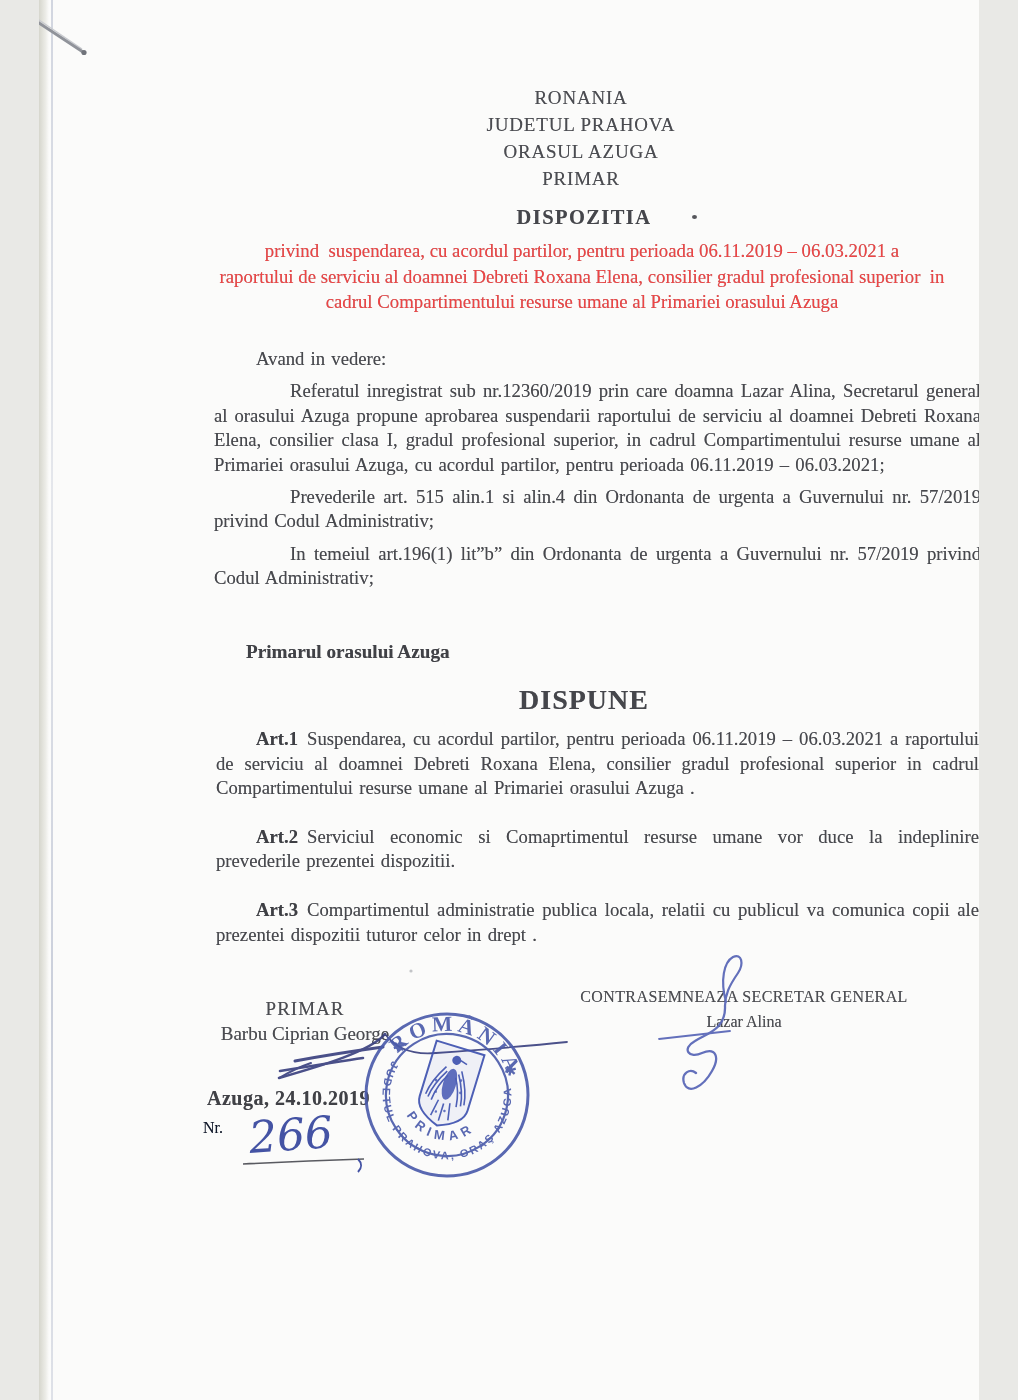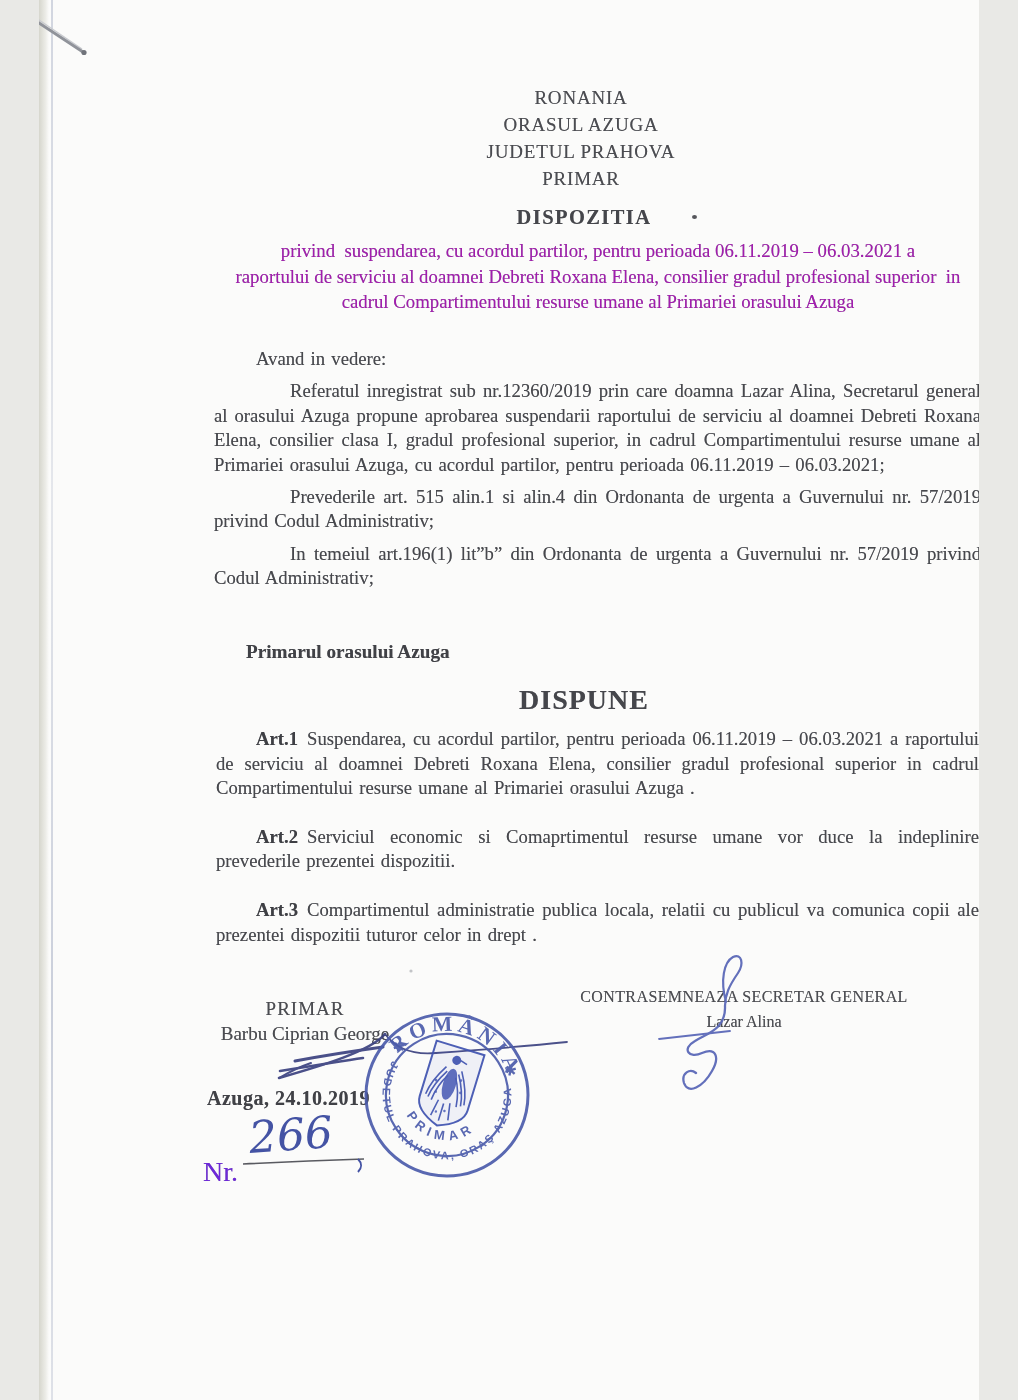--- a/index.html
+++ b/index.html
@@ -11,58 +11,58 @@
   .edge-strip{position:absolute;left:0;top:0;width:10px;height:100%;
     background:linear-gradient(90deg,#d6d6cd,#ecece7 65%,rgba(255,255,255,0));}
   .edge-line{position:absolute;left:12px;top:0;width:2px;height:100%;
     background:linear-gradient(180deg,rgba(148,158,184,.40),rgba(148,158,184,.22) 35%,rgba(148,158,184,.48) 72%,rgba(148,158,184,.28));}
   .header{position:absolute;top:84px;left:192px;width:700px;text-align:center;
     font-size:19px;line-height:27px;letter-spacing:.8px;color:#4b4c51;}
   .header div{white-space:pre;}
   .doc-title{position:absolute;top:206px;left:150px;width:790px;text-align:center;
     font-weight:bold;font-size:20.5px;letter-spacing:1.4px;color:#45464b;}
   .ink-dot{position:absolute;left:653px;top:215px;width:5px;height:4px;border-radius:50%;background:#55565b;}
-  .subtitle{position:absolute;top:238px;left:164px;width:790px;text-align:center;
-    font-size:18.8px;line-height:25.5px;color:#a21caf;}
+  .subtitle{position:absolute;top:238px;left:148px;width:790px;text-align:center;
+    font-size:18.8px;line-height:25.5px;color:#ef4444;}
   .subtitle p{margin:0;white-space:pre-wrap;}
   .preamble{position:absolute;top:347px;left:167px;width:783px;
     font-size:18.7px;line-height:24.4px;text-align:justify;word-spacing:1.5px;}
   .preamble .intro{margin:0 0 8px 50px;text-align:left;}
   .preamble p.par{margin:8px;text-indent:76px;}
   .issuer{position:absolute;top:641px;left:207px;font-weight:bold;font-size:19.2px;color:#404146;}
   .dispune{position:absolute;top:684px;left:150px;width:790px;text-align:center;
     font-weight:bold;font-size:28px;letter-spacing:1px;color:#45464b;}
   .articles{position:absolute;top:727px;left:167px;width:783px;
     font-size:18.7px;line-height:24.6px;text-align:justify;word-spacing:1.5px;}
   .articles p{margin:0 10px 24px;text-indent:40px;}
   .articles b{margin-right:9px;color:#3e3f44;}
   .sig-left{position:absolute;top:996px;left:150px;width:232px;text-align:center;
     font-size:19px;line-height:25px;color:#4b4c51;}
   .sig-left .sig-title{letter-spacing:1px;}
   .sig-right{position:absolute;top:984px;left:505px;width:400px;text-align:center;
     font-size:16px;line-height:25px;color:#4b4c51;}
   .sig-right .sig-title{white-space:nowrap;letter-spacing:.4px;}
   .place-date{position:absolute;top:1087px;left:168px;font-weight:bold;font-size:20px;
     letter-spacing:.5px;color:#404146;}
-  .nr-label{position:absolute;top:1119px;left:164px;font-size:28px;color:#6d28d9;margin-top:37px;}
+  .nr-label{position:absolute;top:1119px;left:164px;font-size:16px;color:#0f172a;}
   .overlay{position:absolute;left:0;top:0;width:1018px;height:1400px;pointer-events:none;}
   .soft{text-shadow:0 0 .5px rgba(70,71,77,.5);}
 </style>
 </head>
 <body>
 
 <div class="page">
 
   <div class="edge-strip"></div>
   <div class="edge-line"></div>
 
   <div class="header soft">
     <div>RONANIA</div>
+    <div>JUDETUL PRAHOVA</div>
     <div>ORASUL AZUGA</div>
-    <div>JUDETUL PRAHOVA</div>
     <div>PRIMAR</div>
   </div>
 
   <div class="doc-title soft">DISPOZITIA</div>
   <div class="ink-dot"></div>
 
   <div class="subtitle soft">
     <p>privind  suspendarea, cu acordul partilor, pentru perioada 06.11.2019 – 06.03.2021 a</p>
     <p>raportului de serviciu al doamnei Debreti Roxana Elena, consilier gradul profesional superior  in</p>
     <p>cadrul Compartimentului resurse umane al Primariei orasului Azuga</p>

